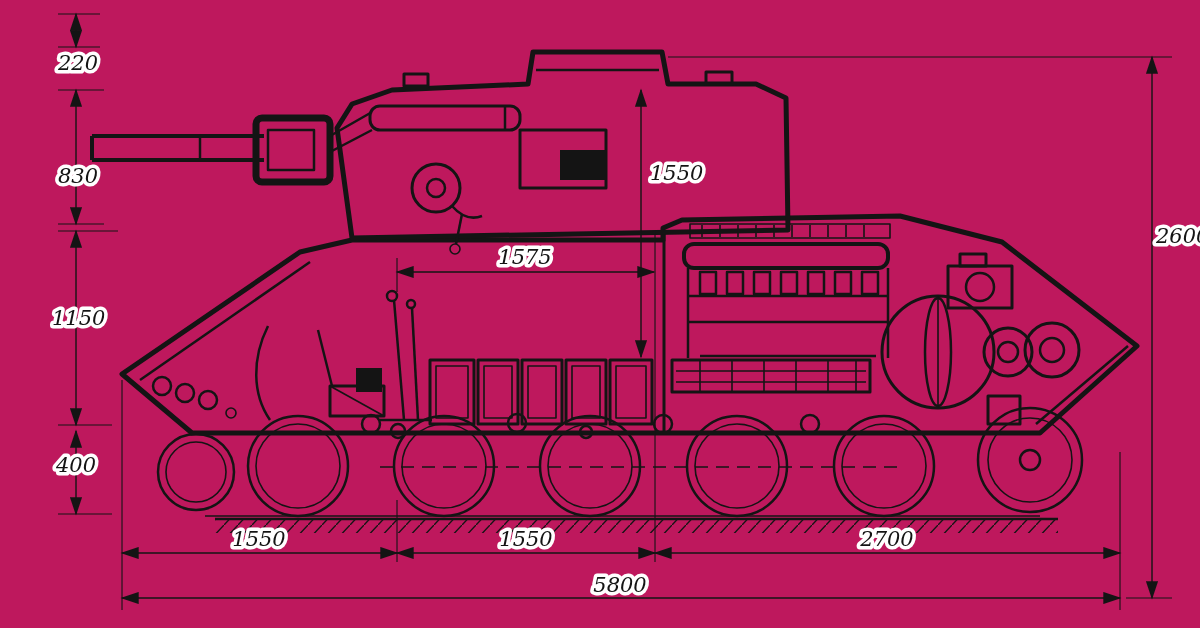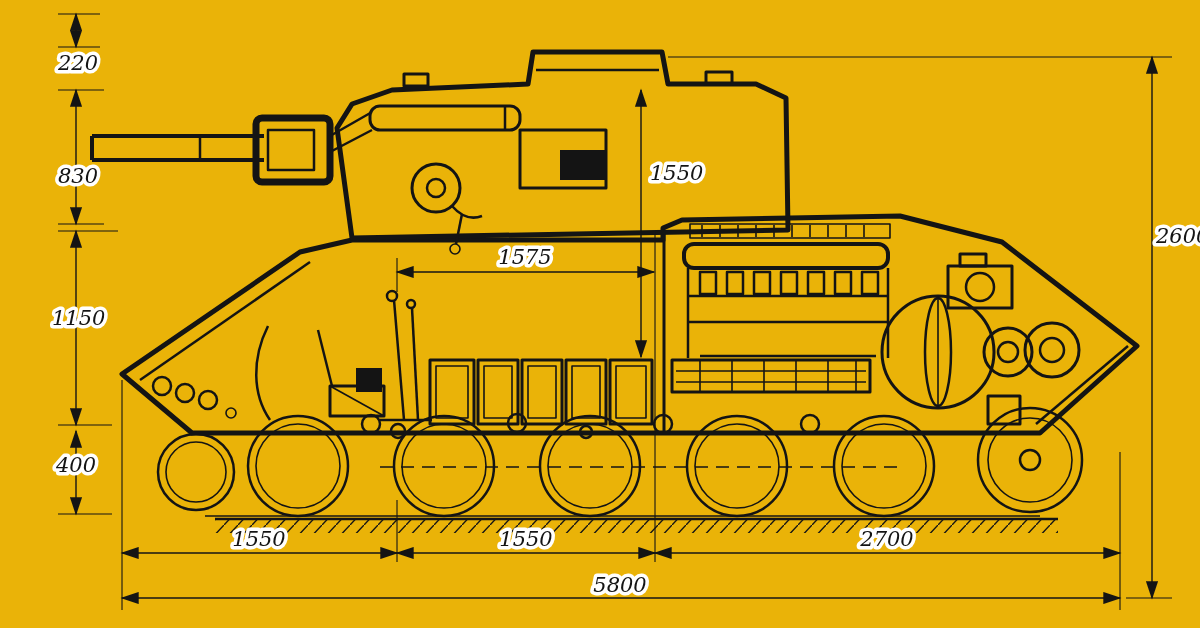--- a/index.html
+++ b/index.html
@@ -1,16 +1,16 @@
 <!DOCTYPE html>
 <html><head>
 <meta charset="utf-8">
 <style>
   html,body{margin:0;padding:0;background:#ffffff;}
-  .canvas{position:relative;width:1200px;height:628px;background:#eab308;overflow:hidden;}
+  .canvas{position:relative;width:1200px;height:628px;background:#be185d;overflow:hidden;}
   svg{display:block;}
   
   .outline{fill:none;stroke:#141414;stroke-width:5;stroke-linejoin:round;stroke-linecap:round;}
   .heavy{fill:none;stroke:#141414;stroke-width:7;stroke-linejoin:round;}
   .thick{fill:none;stroke:#141414;stroke-width:4;stroke-linejoin:round;}
   .mid3{fill:none;stroke:#141414;stroke-width:3;stroke-linejoin:round;}
   .med{fill:none;stroke:#141414;stroke-width:2.5;stroke-linejoin:round;}
   .thin{fill:none;stroke:#141414;stroke-width:1.6;stroke-linejoin:round;}
   .solid{fill:#141414;stroke:none;}
   .dim{fill:none;stroke:#141414;stroke-width:1.4;}

